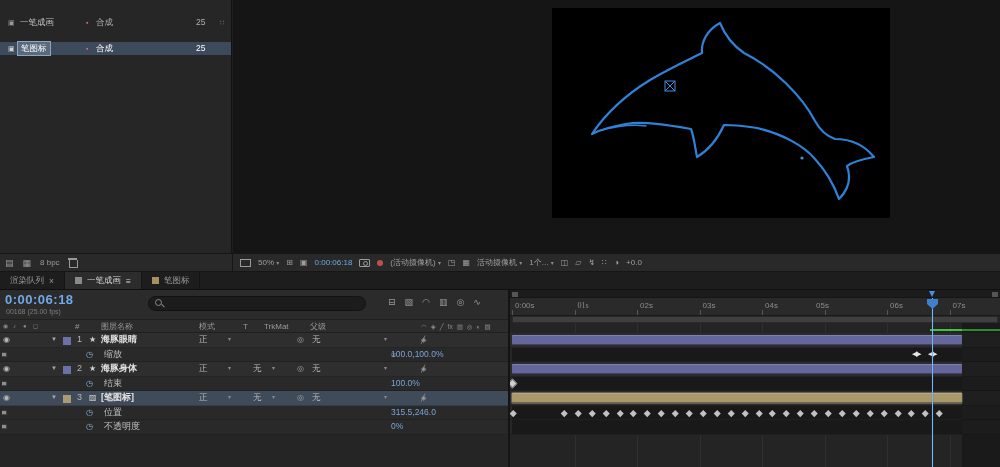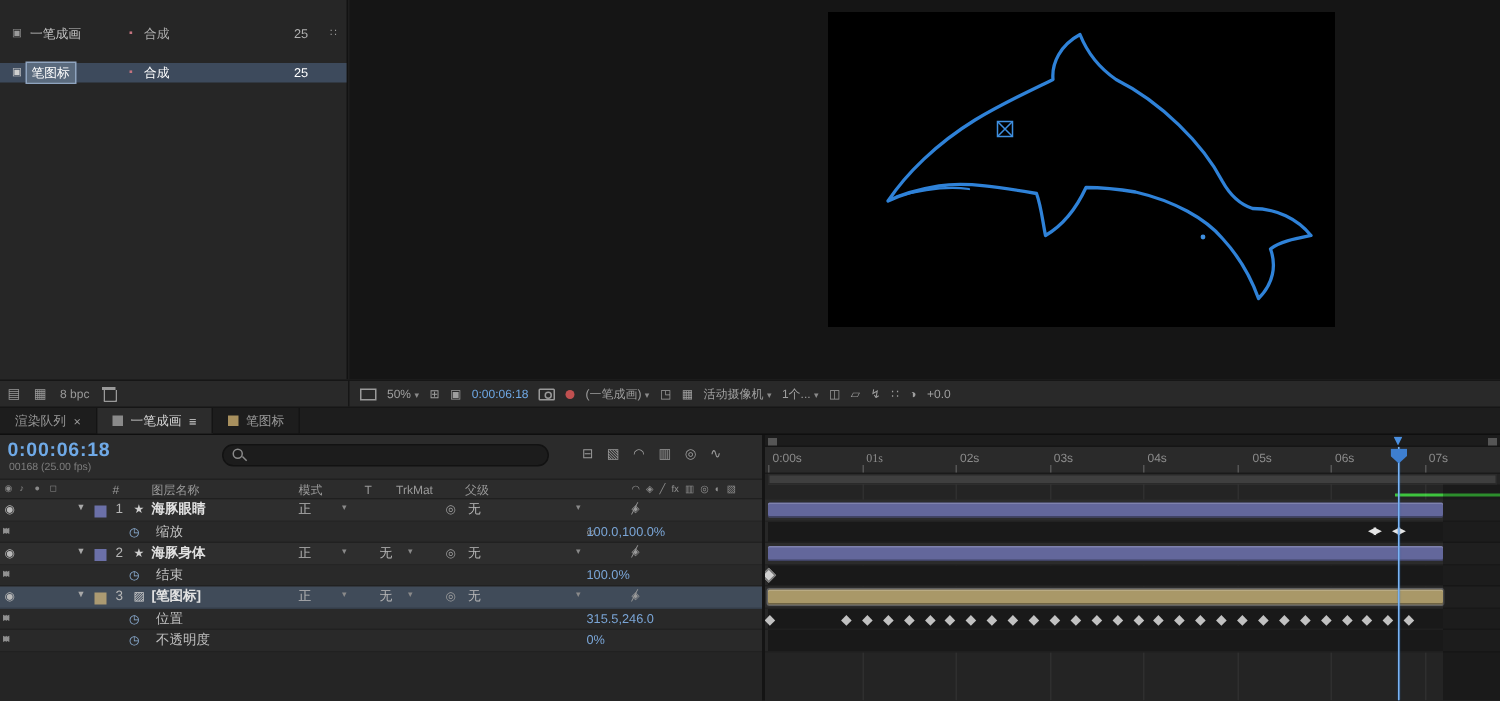--- a/index.html
+++ b/index.html
@@ -155,21 +155,21 @@
     </div>
     <div class="tbdiv"></div>
     <div class="vtb">
       <span class="monico"></span>
       <span><span>50%</span> <span class="caret">▾</span></span>
       <span>⊞</span>
       <span>▣</span>
       <span class="blue">0:00:06:18</span>
       <span class="camico"></span>
       <span class="reddot"></span>
-      <span><span>(一笔成画)</span> <span class="caret">▾</span></span>
+      <span><span>(活动摄像机)</span> <span class="caret">▾</span></span>
       <span>◳</span>
       <span>▦</span>
       <span><span>活动摄像机</span> <span class="caret">▾</span></span>
       <span><span>1个...</span> <span class="caret">▾</span></span>
       <span>◫</span>
       <span>▱</span>
       <span>↯</span>
       <span>∷</span>
       <span>◑</span>
       <span>+0.0</span>
@@ -380,21 +380,21 @@
           <span class="ticklab" style="left: 5px; text-align: center;">0:00s</span>
           <div class="tick" style="left: 64.5px;"></div>
           <span class="ticklab" style="left: 67.5px; font-family: Liberation Serif, serif;">01s</span>
           <div class="tick" style="left: 127px;"></div>
           <span class="ticklab" style="left: 130px;">02s</span>
           <div class="tick" style="left: 189.5px;"></div>
           <span class="ticklab" style="left: 192.5px;">03s</span>
           <div class="tick" style="left: 252px;"></div>
           <span class="ticklab" style="left: 255px;">04s</span>
           <div class="tick" style="left: 314.5px;"></div>
-          <span class="ticklab" style="left: 325px;">05s</span>
+          <span class="ticklab" style="left: 306px;">05s</span>
           <div class="tick" style="left: 377px;"></div>
           <span class="ticklab" style="left: 380px;">06s</span>
           <div class="tick" style="left: 439.5px;"></div>
           <span class="ticklab" style="left: 442.5px;">07s</span>
         </div>
       <div class="workarea"></div>
       <div id="cache" style="left: 420px; width: 70px; background: rgb(62, 196, 62);"></div>
       <div id="grid">
           <div class="gline" style="left: 64.5px;"></div>
           <div class="gline" style="left: 127px;"></div>

